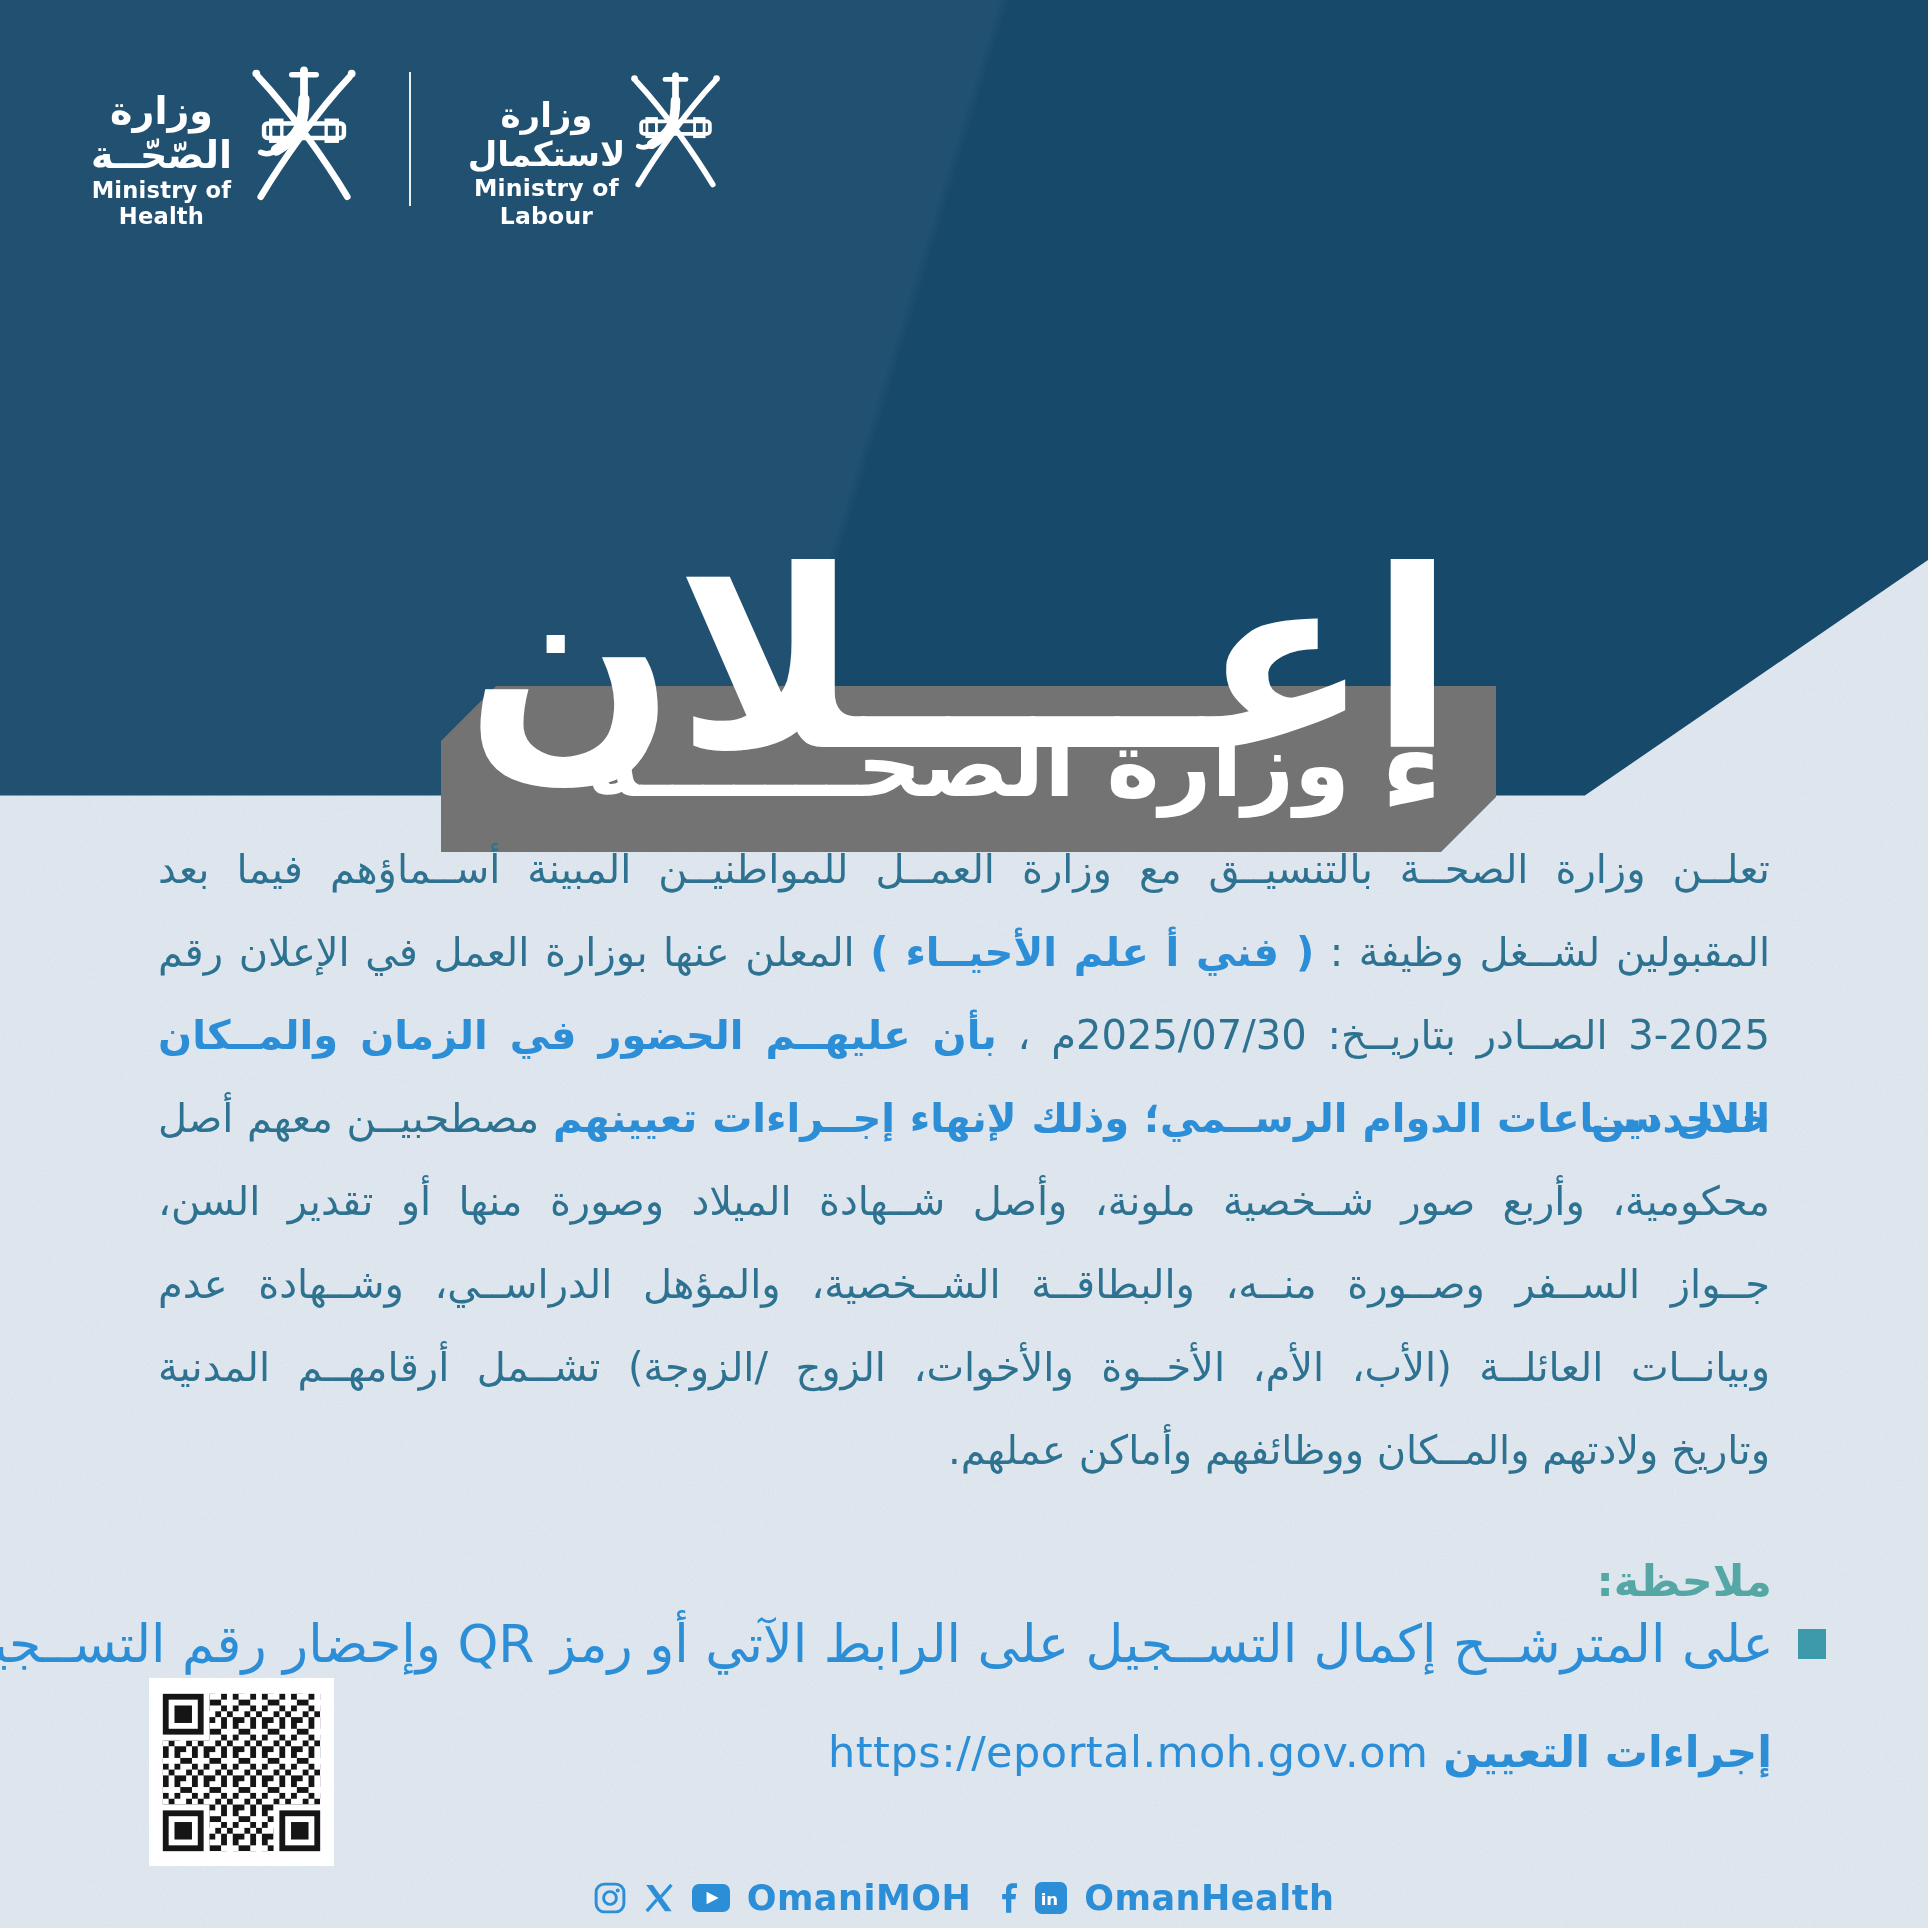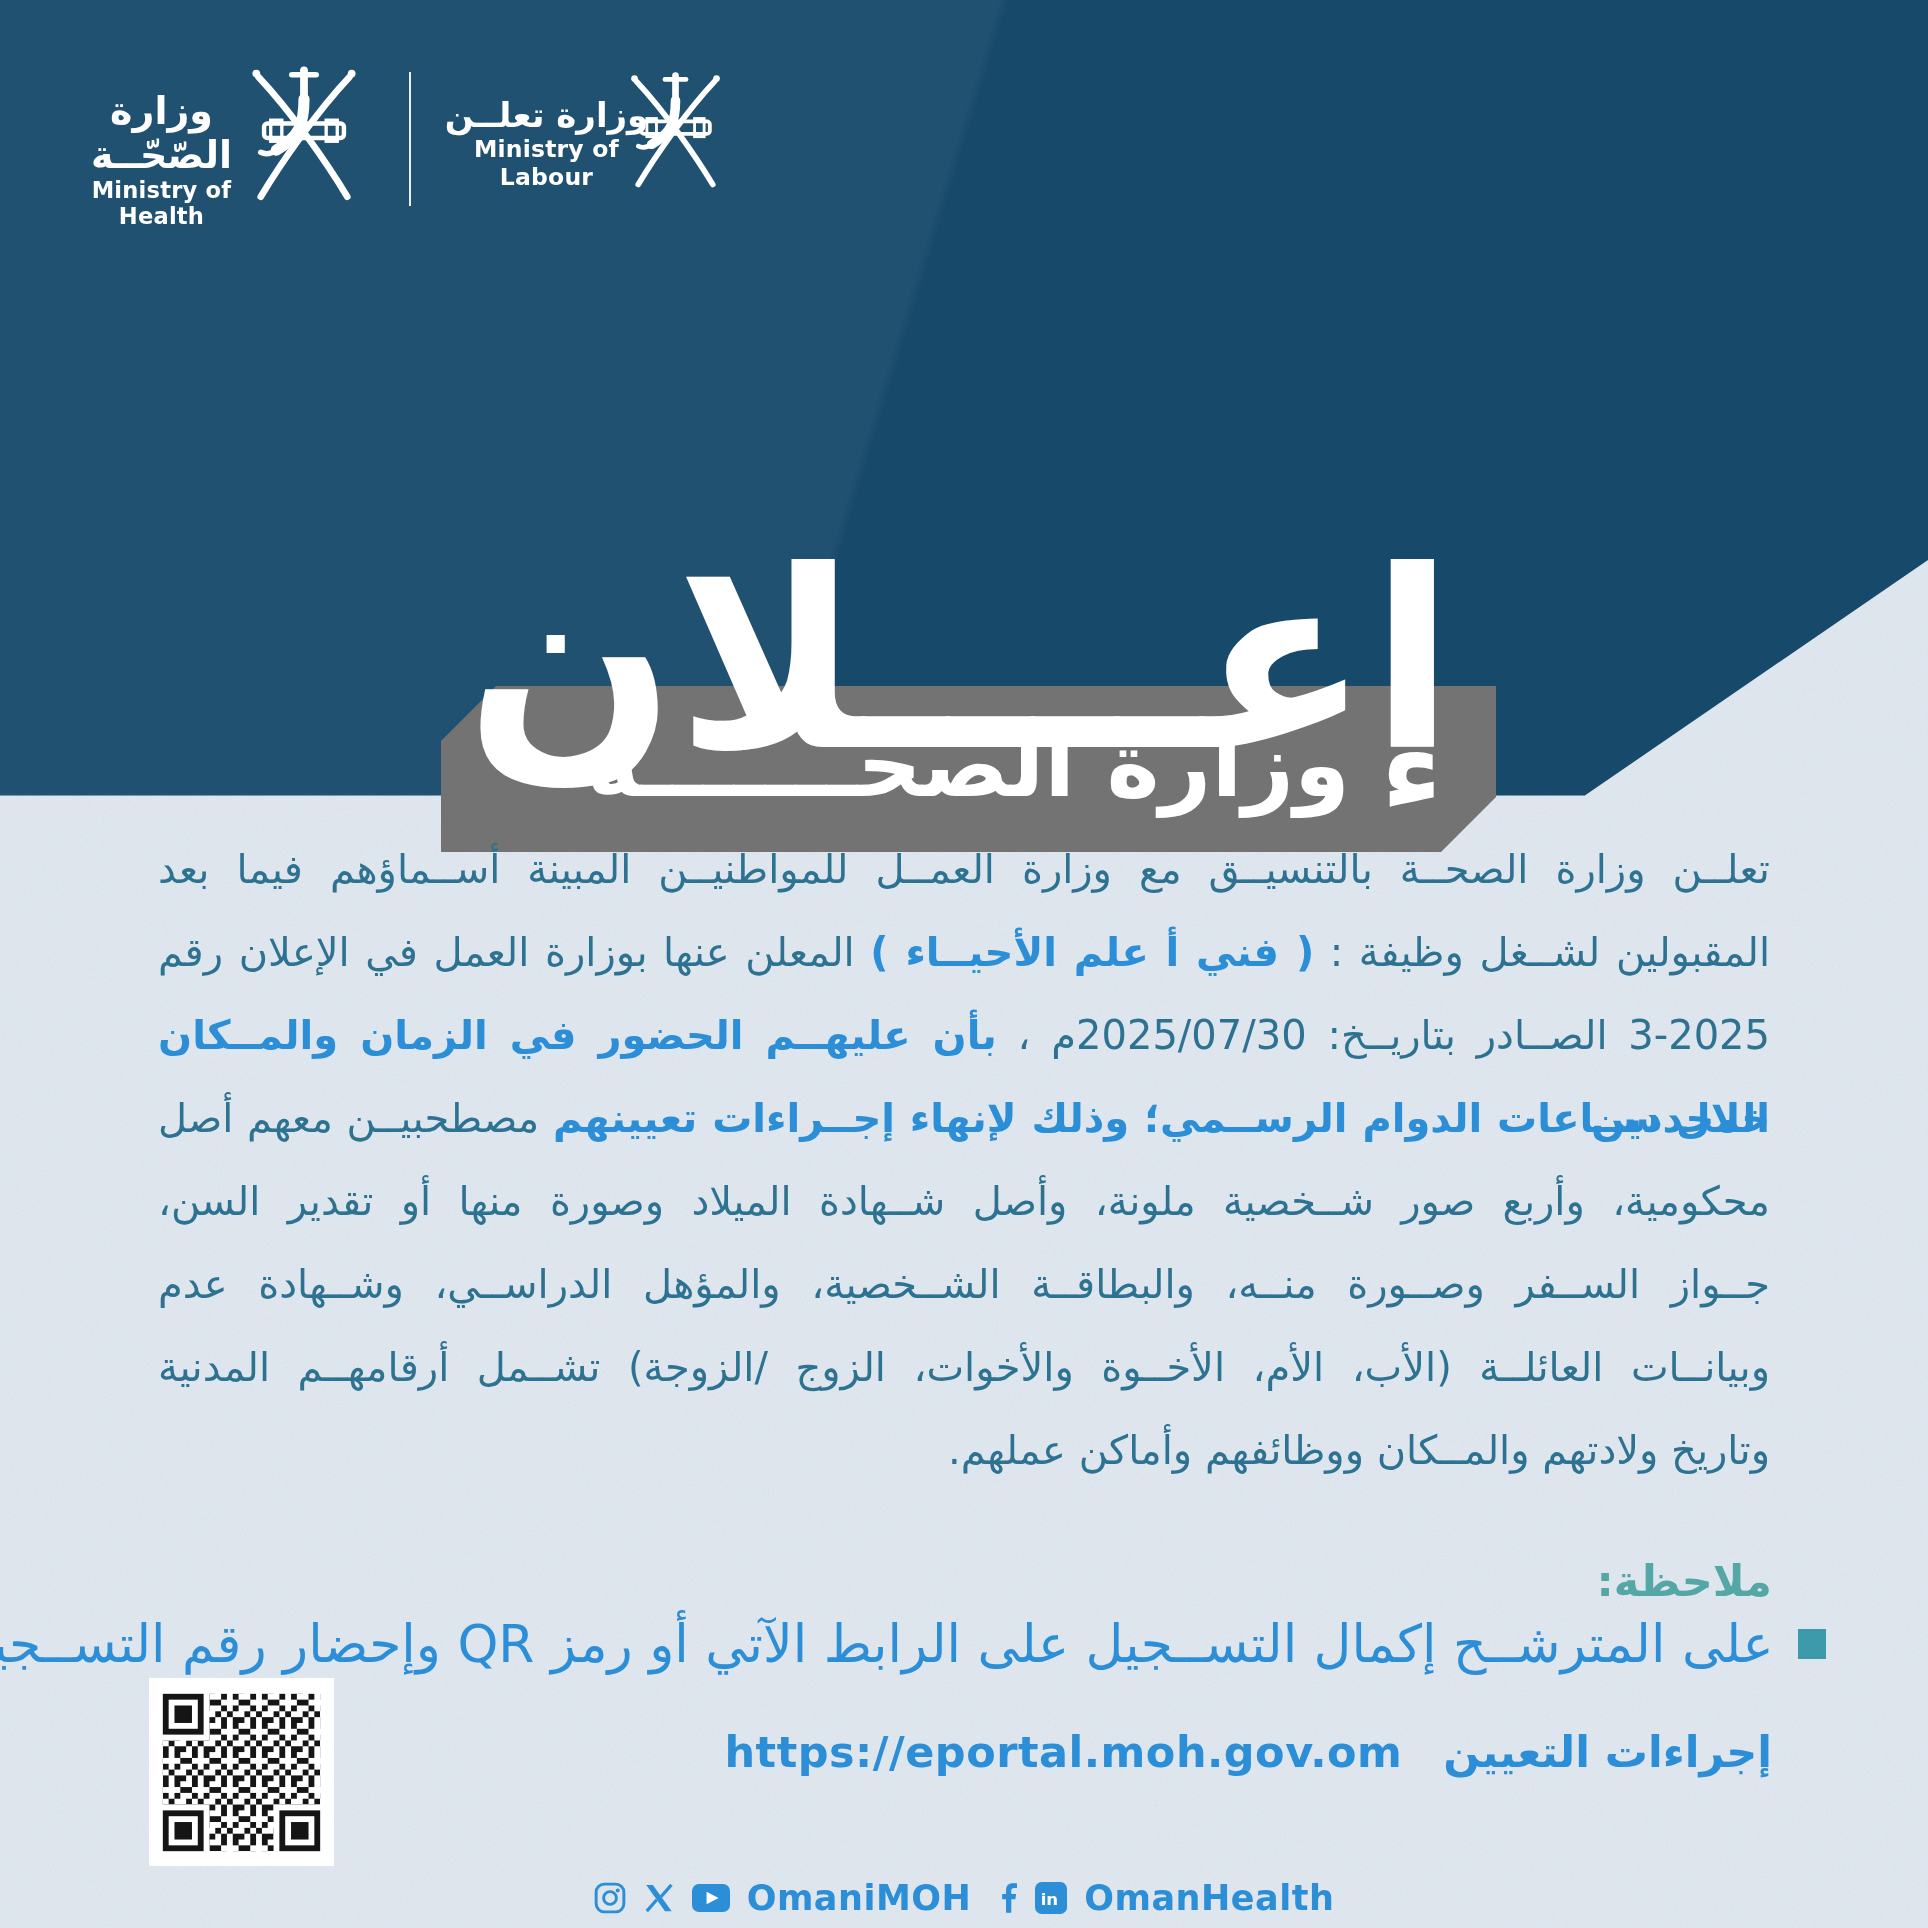--- a/index.html
+++ b/index.html
@@ -43,21 +43,21 @@
   
   .note-label{position:absolute;right:156px;top:1556px;z-index:5;direction:rtl;
               color:#54a7a4;font-size:43px;font-weight:bold;}
   .note-line{position:absolute;right:102px;top:1614px;z-index:5;direction:rtl;
              display:flex;align-items:center;gap:24.5px;}
   .bullet{width:28px;height:30px;background:#3c9aab;flex:0 0 auto;}
   .note-txt{color:#2b8ed6;font-size:52px;white-space:nowrap;}
   .url-line{position:absolute;right:156px;top:1719px;height:66px;line-height:66px;z-index:5;
             direction:rtl;color:#2b8ed6;font-size:43px;font-weight:bold;white-space:nowrap;}
   .url-line .ar{font-weight:bold;}
-  .url-line .url{font-weight:bold;letter-spacing:0.5px;margin-right:26px;}
+  .url-line .url{font-weight:normal;letter-spacing:0.5px;}
 
   
   .qr{position:absolute;left:149px;top:1678px;width:185px;height:188px;z-index:5;
       background:#fff;display:flex;align-items:center;justify-content:center;}
 
   
   .footer{position:absolute;left:0;top:1874px;width:1928px;height:47px;z-index:5;
           display:flex;align-items:center;justify-content:center;gap:17px;direction:ltr;}
   .footer .icons{display:flex;align-items:center;gap:18px;}
   .handle{color:#2b8ed6;font-size:35px;font-weight:bold;letter-spacing:0.5px;}
@@ -97,21 +97,21 @@
     <path d="M55 34 c0 22 -4 34 -25 46" stroke-width="10"></path>
     <path d="M31 79 c-6 5 -11 5 -15 3" stroke-width="5"></path>
     <rect x="19" y="56" width="72" height="13" rx="3" stroke-width="4"></rect>
     <rect x="25" y="53" width="10" height="19" stroke-width="3"></rect>
     <rect x="75" y="53" width="10" height="19" stroke-width="3"></rect>
   </svg>
 
   <div class="divider" style="left:409px;top:72px;height:134px;"></div>
 
   <div class="logo-text" style="left:443px;top:96px;width:207px;z-index:4">
-    <div class="logo-ar" style="font-size:34px">وزارة تعلــن</div>
+    <div class="logo-ar" style="font-size:34px">وزارة لاستكمال</div>
     <div class="logo-en" style="font-size:23.5px">Ministry of Labour</div>
   </div>
   <svg class="logoset" style="left:621px;top:68px" width="109" height="124" viewBox="0 0 110 130" fill="none" stroke="#fff" stroke-linecap="round">
     <path d="M16 122 C34 92 66 46 96 14" stroke-width="6"></path>
     <circle cx="98" cy="11" r="3.5" fill="#fff" stroke="none"></circle>
     <path d="M94 122 C76 92 44 46 14 14" stroke-width="6"></path>
     <circle cx="12" cy="11" r="3.5" fill="#fff" stroke="none"></circle>
     <path d="M55 8 v26" stroke-width="7"></path>
       <path d="M44 12 h22" stroke-width="5"></path>
     <path d="M55 34 c0 22 -4 34 -25 46" stroke-width="10"></path>

